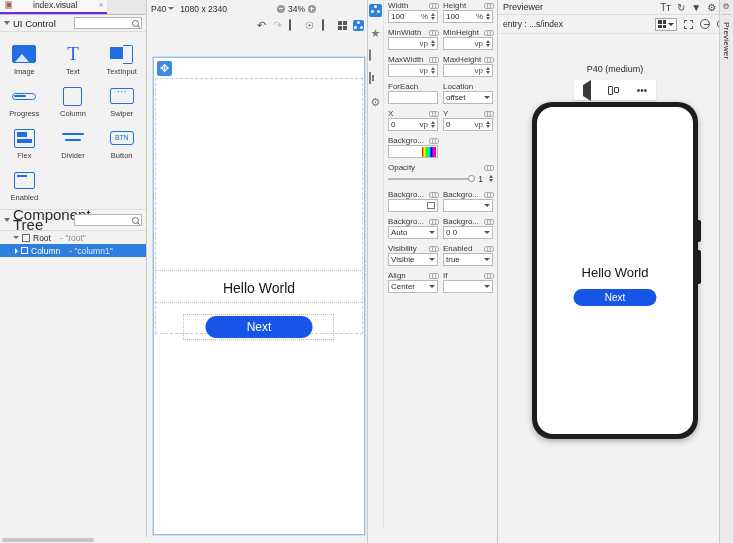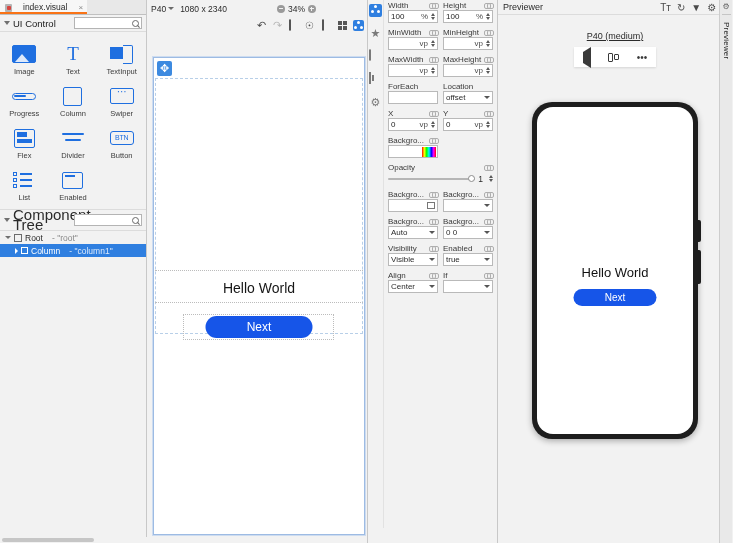--- a/index.html
+++ b/index.html
@@ -20,24 +20,24 @@
     border-right: 1px solid #c8c8c8;
     display: flex; flex-direction: column;
     position: relative;
   }
   .tabstrip {
     height: 15px; background: #e8e8e8;
     border-bottom: 1px solid #c0c0c0;
     display: flex; align-items: stretch;
   }
   .tab-file {
-    display: flex; align-items: flex-end; gap: 10px;
+    display: flex; align-items: flex-start; gap: 20px;
     padding: 0 4px 0 5px;
     background: #f7f7f7;
-    border-bottom: 2px solid #f97316;
+    border-bottom: 2px solid #6d28d9;
     font-size: 8.5px;
   }
   .tab-ico {
     width: 8px; height: 9px; position: relative; flex: none;
   }
   .tab-ico::before {
     content: ""; position: absolute; left: 0; top: 1px;
     width: 7px; height: 8px; background: #b5b5b5;
     border-radius: 1px;
   }
@@ -175,21 +175,21 @@
 
   
   .comp-tree-head {
     height: 22px; display:flex; align-items:center; gap:3px;
     padding-left: 4px; border-top: 1px solid #dcdcdc; border-bottom:1px solid #dcdcdc;
     background:#f2f2f2;
   }
   .ct-title { font-size: 15px; line-height: 10px; width: 56px; }
   .tree-row {
     height: 13px; display: flex; align-items: center; gap: 3px;
-    padding-left: 5px; font-size: 8.5px;
+    padding-left: 13px; font-size: 8.5px;
   }
   .tree-row.indent { padding-left: 15px; }
   .tree-row.selected { background: #2f7fe0; color: #fff; }
   .tree-row.selected .tree-sub { color: #dbe9fb; }
   .tree-sub { color: #8a8a8a; margin-left: 6px; }
   .mini-caret {
     width:0;height:0;flex:none;
     border-left:3px solid transparent;border-right:3px solid transparent;border-top:3.5px solid #707070;
   }
   .mini-caret.right{
@@ -390,21 +390,21 @@
   .dots4 i{background:#3c3c3c;display:block;}
   .seg .dchev{width:0;height:0;border-left:3px solid transparent;border-right:3px solid transparent;border-top:3.5px solid #333;}
   .fit-ico{width:9px;height:9px;border:1.2px dashed #555;}
   .circ {
     width:10px;height:10px;border:1.2px solid #555;border-radius:50%;position:relative;
   }
   .circ::after{content:"";position:absolute;left:2.5px;top:4px;width:5px;height:1px;background:#555;}
   .circ.pl::before{content:"";position:absolute;left:4px;top:2.5px;width:1px;height:5px;background:#555;}
 
   .pv-devname {
-    text-align:center; font-size:9px; margin-top:16px; color:#2b2b2b;text-decoration:underline;
+    text-align:center; font-size:9px; margin-top:30px; color:#2b2b2b;
   }
   .pv-actions {
     margin: 6px auto 0; width: 82px; height: 20px; background:#fff;
     display:flex; align-items:center; justify-content:space-around;
     box-shadow: 0 1px 2px rgba(0,0,0,.12);
   }
   .pv-actions .a { font-size:10px; color:#3a3a3a; }
   .tri-outline {
     width:0;height:0;border-top:5px solid transparent;border-bottom:5px solid transparent;
     border-right:8px solid #3a3a3a;
@@ -527,39 +527,20 @@
               <i></i>
             </div>
           </div>
         <div class="pal-label">Divider</div>
       </div>
       <div class="pal-item">
         <div class="pal-ico">
           <div class="ic-btn">BTN</div>
         </div>
         <div class="pal-label">Button</div>
-      </div>
-      <div class="pal-item">
-        <div class="pal-ico">
-          <div class="ic-list">
-              <div class="r">
-                <b></b>
-                <s></s>
-              </div>
-              <div class="r">
-                <b></b>
-                <s></s>
-              </div>
-              <div class="r">
-                <b></b>
-                <s></s>
-              </div>
-            </div>
-        </div>
-        <div class="pal-label">List</div>
       </div>
       <div class="pal-item">
         <div class="pal-ico">
             <div class="ic-listitem"></div>
           </div>
         <div class="pal-label">Enabled</div>
       </div>
     </div>
 
     <div class="comp-tree-head">
@@ -895,20 +876,37 @@
 
   <div class="previewer">
     <div class="pv-head">
       <span>Previewer</span>
       <span class="pvi sp">Tᴛ</span>
       <span class="pvi">↻</span>
       <span class="pvi">▼</span>
       <span class="pvi">⚙</span>
       <span class="pvi">−</span>
     </div>
+    <div class="pv-sub">
+      <span class="path">entry : ...s/index</span>
+      <div class="pv-ctl">
+        <span class="seg">
+          <span class="dots4">
+              <i></i>
+              <i></i>
+              <i></i>
+              <i></i>
+            </span>
+          <span class="dchev"></span>
+        </span>
+        <span class="fit-ico"></span>
+        <span class="circ"></span>
+        <span class="circ pl"></span>
+      </div>
+    </div>
 
     <div class="pv-devname">P40 (medium)</div>
     <div class="pv-actions">
       <span class="a"><span class="tri-outline"></span></span>
       <span class="a sqpair">
           <i></i>
           <i></i>
         </span>
       <span class="a">•••</span>
     </div>

